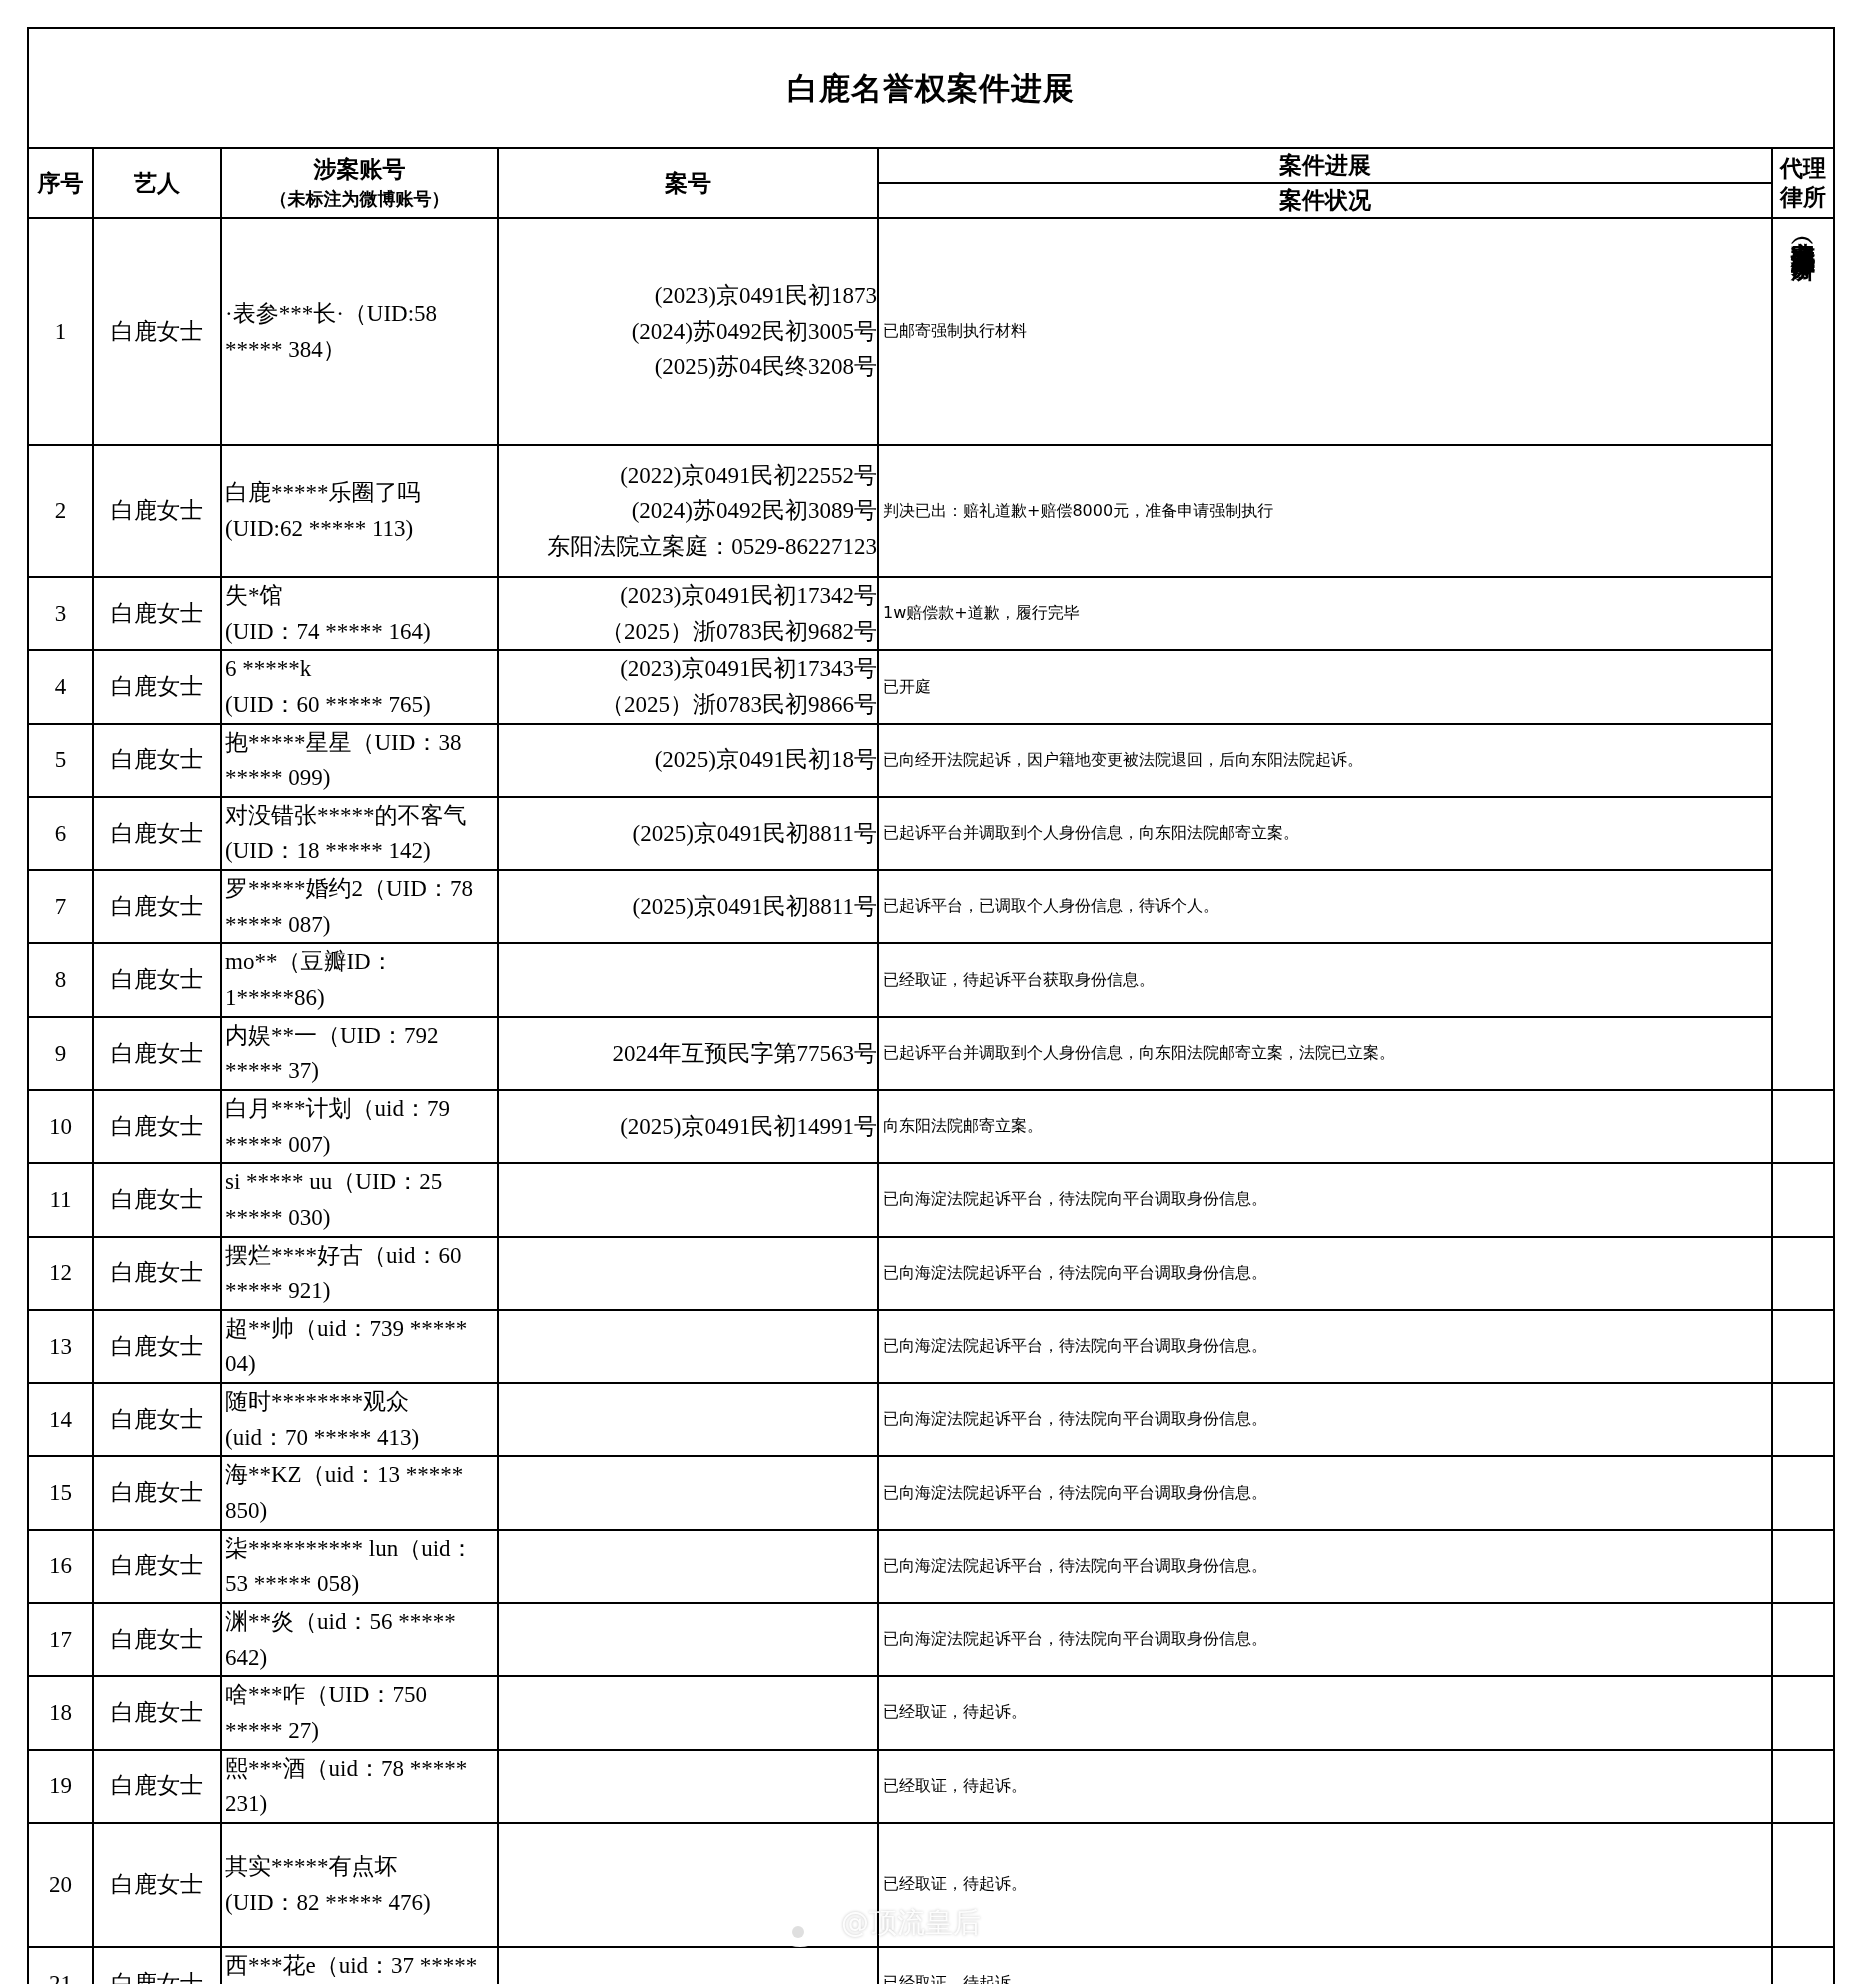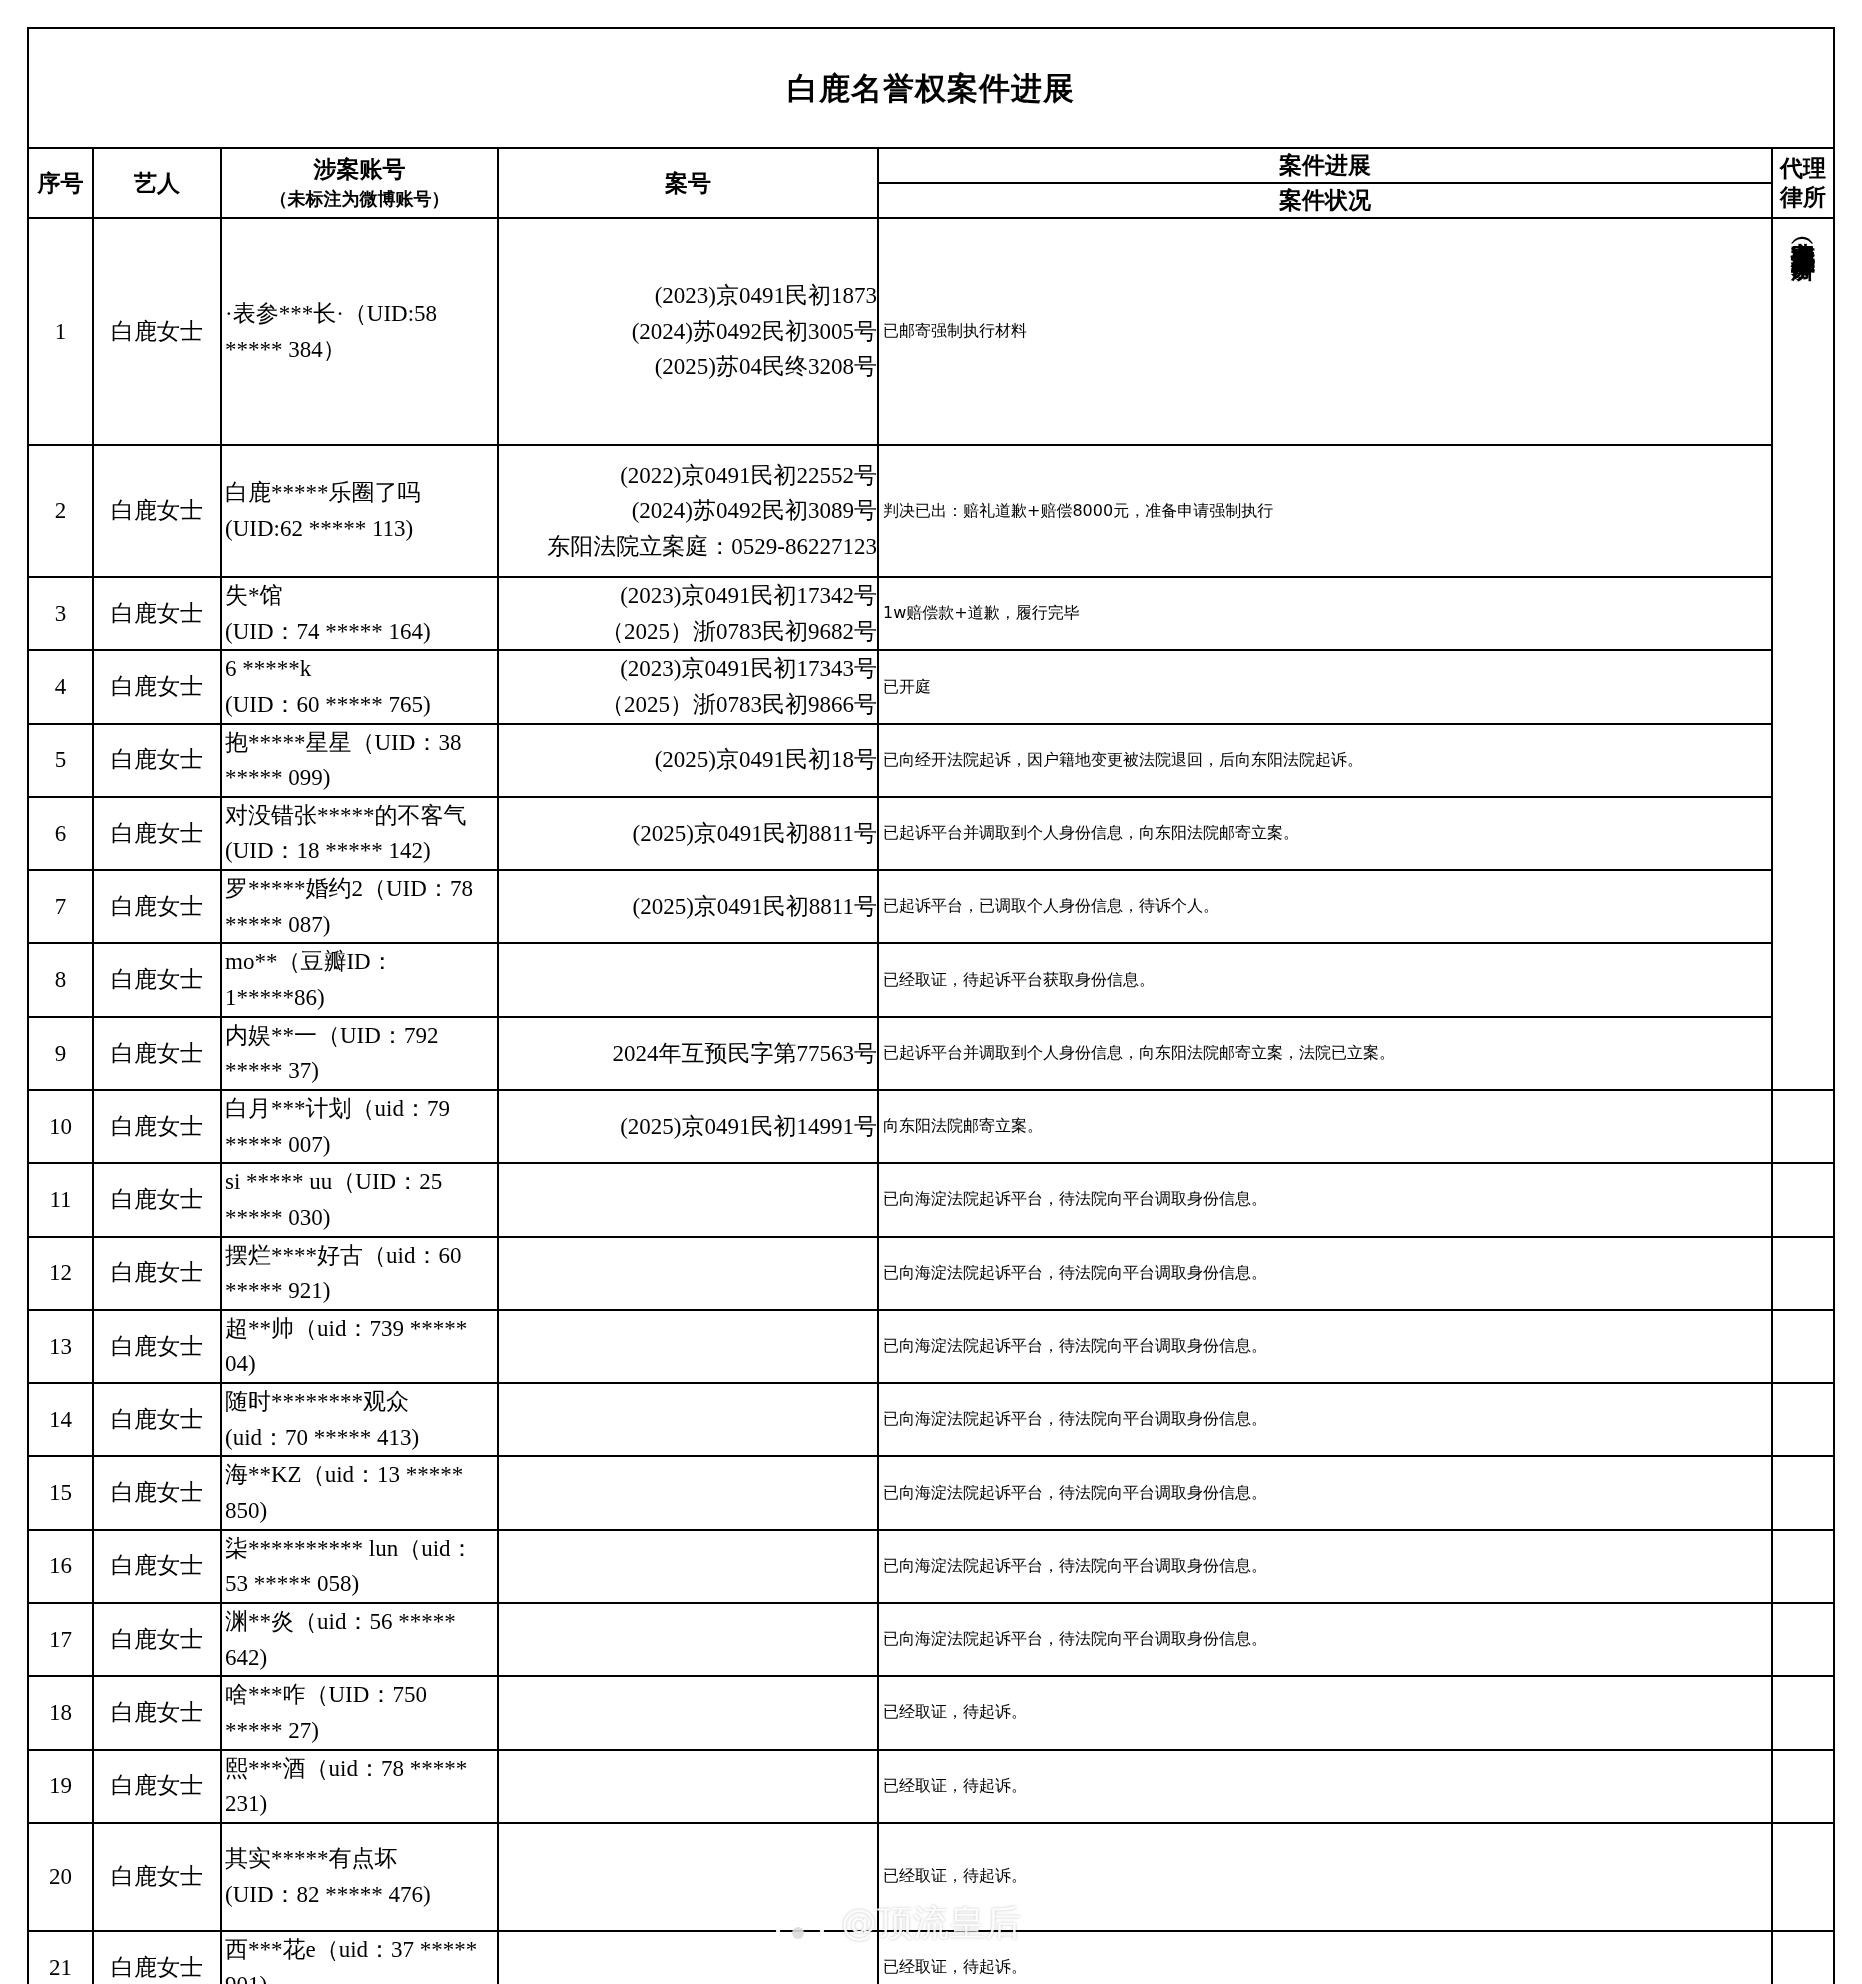--- a/index.html
+++ b/index.html
@@ -18,21 +18,21 @@
   td.c-no { text-align: center; }
   td.c-artist { text-align: center; font-family: "DejaVu Sans", "Liberation Sans", sans-serif; font-size: 23px; }
   td.c-account { text-align: left; padding: 0 3px; }
   td.c-case { text-align: right; }
   td.c-status { text-align: left; padding-left: 4px; font-family: "DejaVu Sans", "Liberation Sans", sans-serif; font-size: 16px; }
   td.c-firm { text-align: center; vertical-align: top; }
   .firm-vertical { writing-mode: vertical-rl; text-orientation: upright; font-family: "DejaVu Sans", "Liberation Sans", sans-serif;
                    font-weight: bold; font-size: 24px; letter-spacing: 1px; margin: 4px auto 0 auto; line-height: 1; }
   .line { display: block; }
   .watermark { position: absolute; left: 774px; top: 1899px; display: flex; align-items: center; gap: 7px;
-               color: rgba(255,255,255,0.92); font-family: "DejaVu Sans", "Liberation Sans", sans-serif; font-size: 36px;
+               color: rgba(255,255,255,0.92); font-family: "DejaVu Sans", "Liberation Sans", sans-serif; font-size: 28px;
                text-shadow: 0 0 3px rgba(0,0,0,0.25); pointer-events: none; }
   .weibo-logo { width: 60px; height: 48px; }
 </style>
 </head>
 <body>
 
 <div class="sheet">
   <table>
     <colgroup>
       <col style="width:65px">
@@ -282,21 +282,21 @@
           <td class="c-no">19</td>
           <td class="c-artist">白鹿女士</td>
           <td class="c-account">
             <span class="line">熙***酒（uid：78 *****</span>
             <span class="line">231)</span>
           </td>
           <td class="c-case"></td>
           <td class="c-status">已经取证，待起诉。</td>
           <td class="c-firm"></td>
         </tr>
-        <tr style="height: 108px;">
+        <tr style="height: 124px;">
           <td class="c-no">20</td>
           <td class="c-artist">白鹿女士</td>
           <td class="c-account">
             <span class="line">其实*****有点坏</span>
             <span class="line">(UID：82 ***** 476)</span>
           </td>
           <td class="c-case"></td>
           <td class="c-status">已经取证，待起诉。</td>
           <td class="c-firm"></td>
         </tr>

